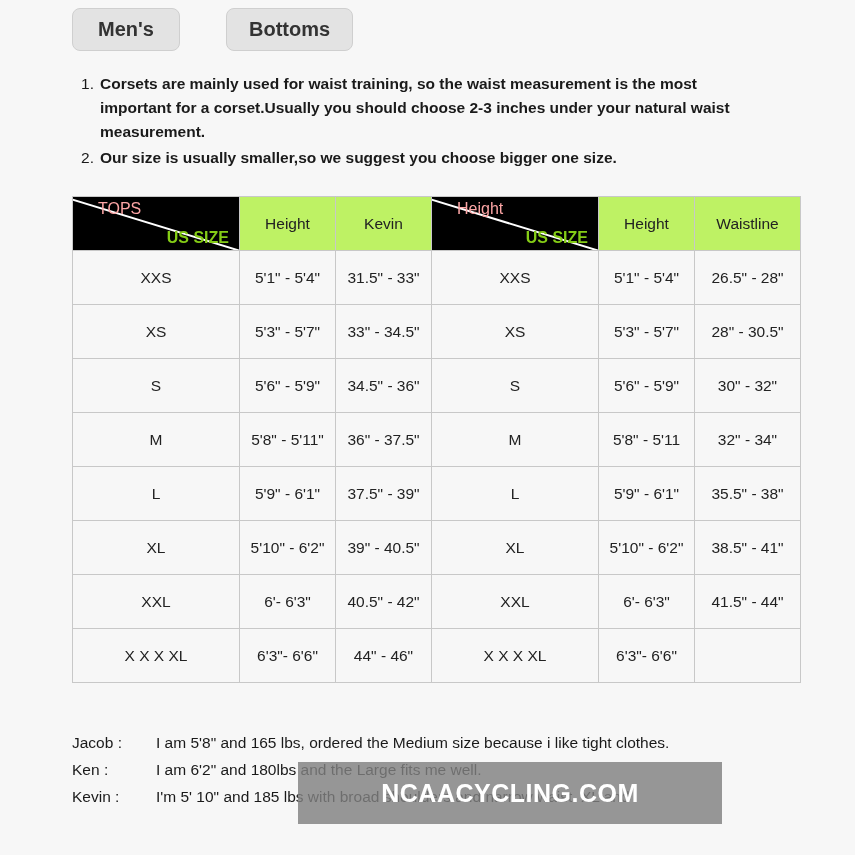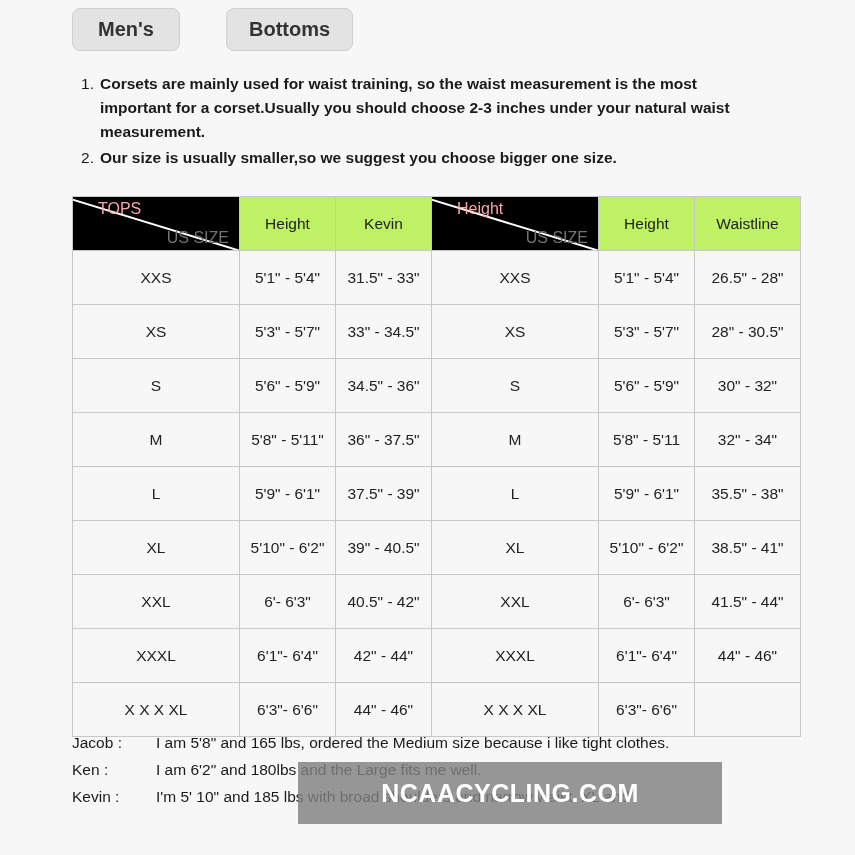--- a/index.html
+++ b/index.html
@@ -128,22 +128,22 @@
     font-size: 16px;
     font-weight: normal;
     color: #fca5a5;
     margin-left: 17px;
   }
   .diag-bottom {
     position: absolute;
     right: 10px;
     bottom: 3px;
     font-size: 16px;
-    font-weight: normal;
-    color: #737373;
+    font-weight: bold;
+    color: #84cc16;
   }
   .sizecell { font-size: 16px; }
   .valcell { font-size: 15px; }
 
   
   .testimonials {
     position: absolute;
     top: 730px;
     left: 72px;
     width: 760px;
@@ -280,28 +280,20 @@
       </tr>
       <tr>
         <td class="sizecell">XXL</td>
         <td class="valcell">6'- 6'3"</td>
         <td class="valcell">40.5" - 42"</td>
         <td class="sizecell">XXL</td>
         <td class="valcell">6'- 6'3"</td>
         <td class="valcell">41.5" - 44"</td>
       </tr>
       <tr>
-        <td class="sizecell">XXXL</td>
-        <td class="valcell">6'1"- 6'4"</td>
-        <td class="valcell">42" - 44"</td>
-        <td class="sizecell">XXXL</td>
-        <td class="valcell">6'1"- 6'4"</td>
-        <td class="valcell">44" - 46"</td>
-      </tr>
-      <tr>
         <td class="sizecell">X X X XL</td>
         <td class="valcell">6'3"- 6'6"</td>
         <td class="valcell">44" - 46"</td>
         <td class="sizecell">X X X XL</td>
         <td class="valcell">6'3"- 6'6"</td>
         <td class="valcell"></td>
       </tr>
     </tbody>
   </table>
 

